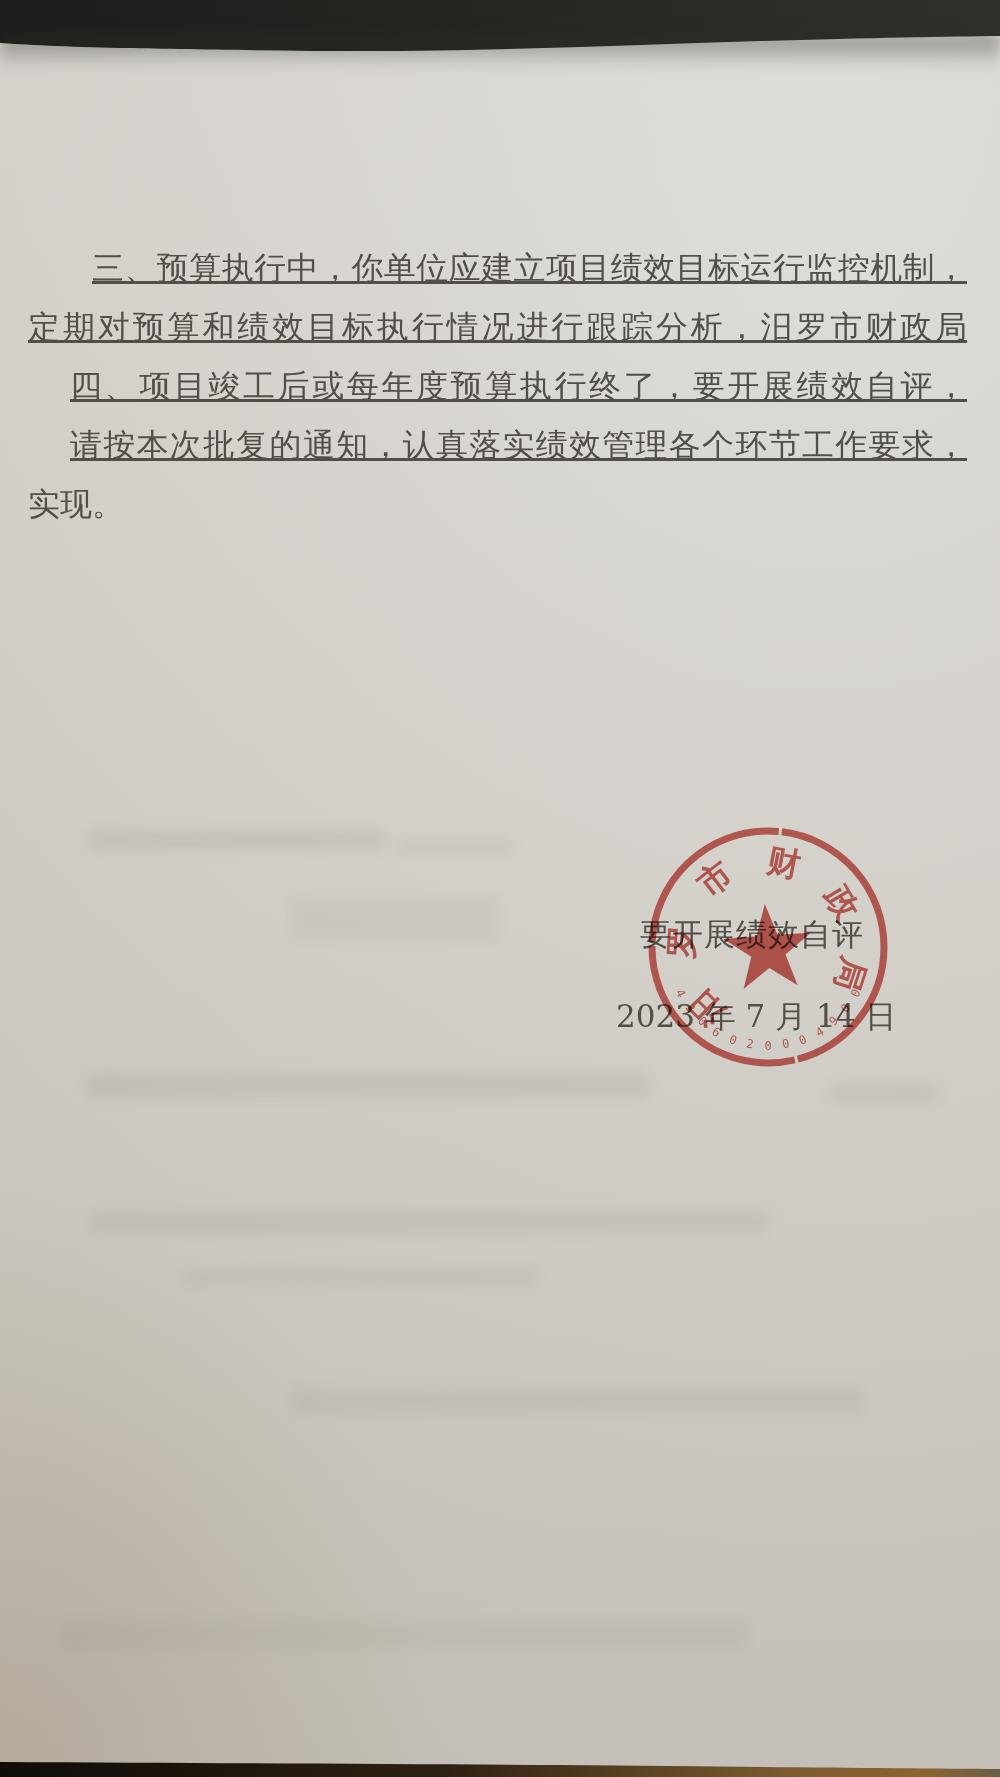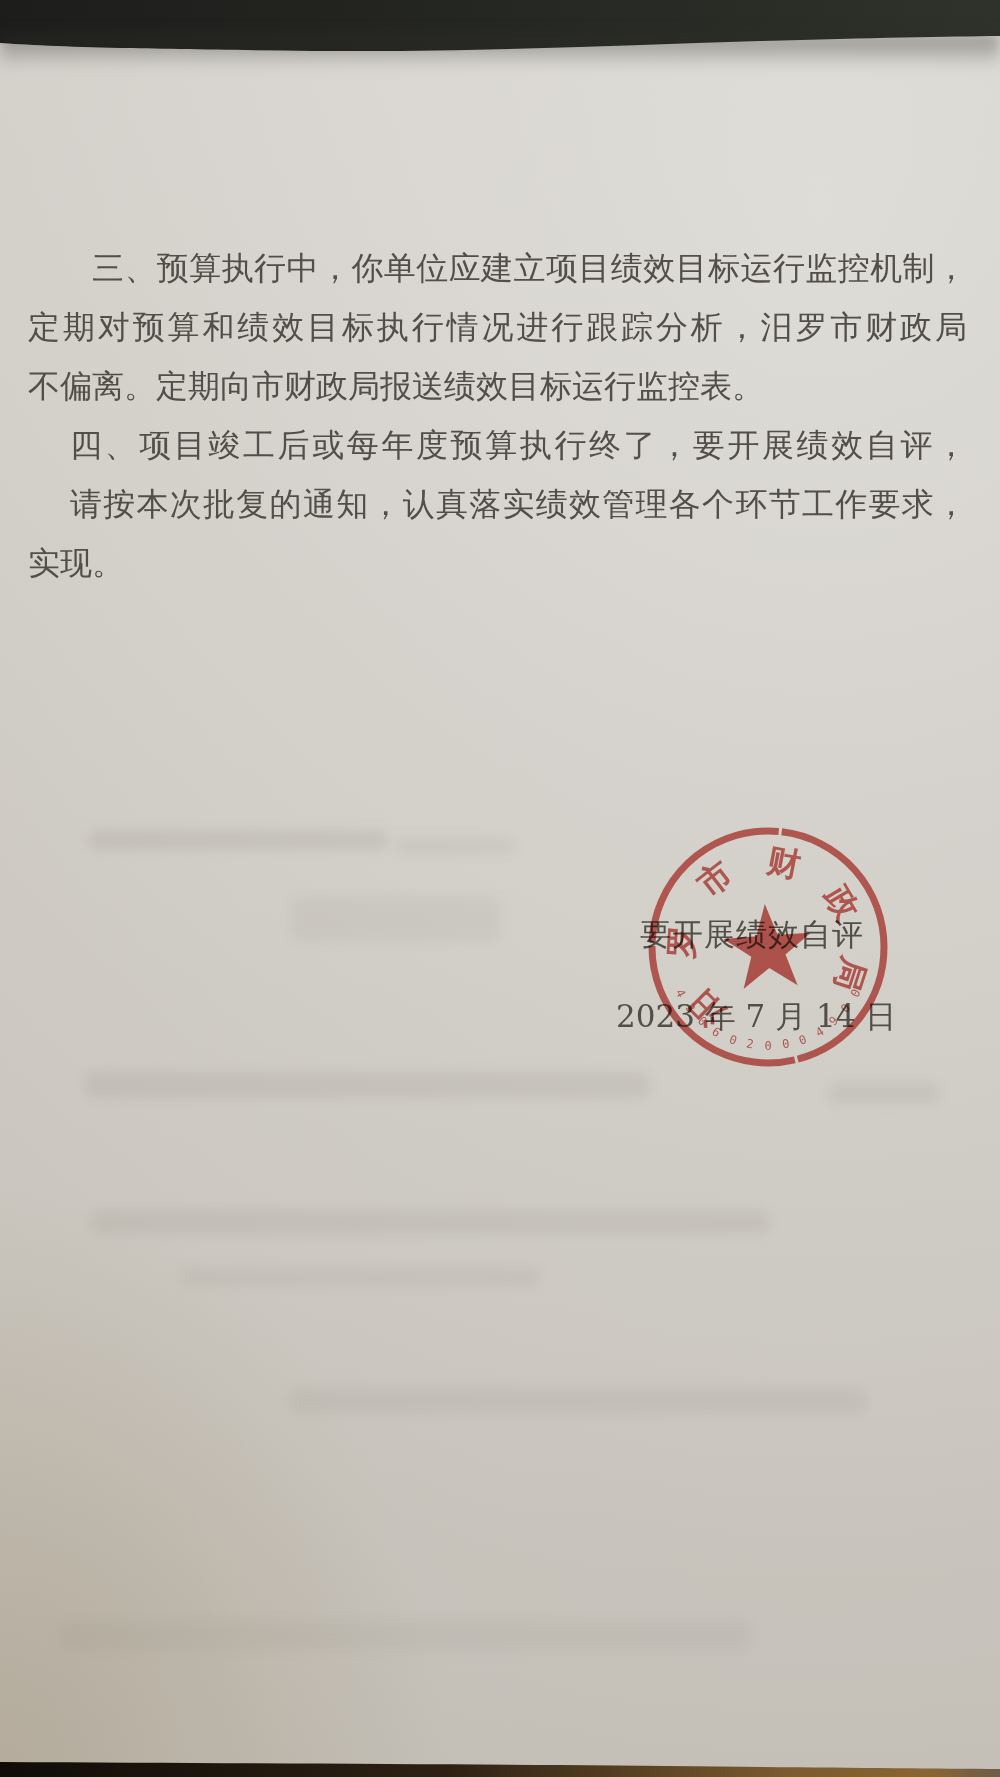--- a/index.html
+++ b/index.html
@@ -14,21 +14,21 @@
   
   .table-top{position:absolute;left:0;top:0;width:1000px;height:60px;}
   .table-top-shadow{position:absolute;left:0;top:34px;width:1000px;height:34px;filter:blur(7px);
     background:linear-gradient(180deg, rgba(45,45,40,.45), rgba(45,45,40,0));}
   
   .table-bottom{position:absolute;left:0;top:1758px;width:1000px;height:19px;}
   
   .doc-body{position:absolute;left:28px;top:239px;width:939px;
     font-size:32px;line-height:59px;color:var(--ink,#524e48);letter-spacing:0;}
   .line{height:59px;white-space:nowrap;}
-  .line.fill{white-space:normal;text-align:justify;text-align-last:justify;}
+  .line.fill{white-space:normal;text-align:justify;text-align-last:justify;text-decoration:underline;}
   .line.ind1{text-indent:64px;}
   .line.ind2{text-indent:42px;}
   .signature{position:absolute;left:640px;top:914px;width:200px;font-size:31px;
     color:var(--ink,#524e48);letter-spacing:1px;white-space:nowrap;}
   .docdate{position:absolute;left:616px;top:976px;width:270px;font-size:31px;
     color:var(--ink,#524e48);white-space:nowrap;margin-top:20px;}
   
   .seal{position:absolute;left:623px;top:802px;width:290px;height:290px;
     mix-blend-mode:multiply;opacity:.92;}
   .seal svg{position:absolute;left:0;top:0;}
@@ -61,21 +61,20 @@
         </linearGradient>
       </defs>
       <path d="M0,0 H1000 V36 C950,36.5 870,38 760,41 C640,44.5 520,50 400,51 C300,51.5 180,49 120,48 C70,47 20,44.5 0,43 Z" fill="url(#tg)"></path>
     </svg>
   </div>
   <div class="table-top-shadow"></div>
 
   <div class="doc-body">
     <div class="line ind1 fill">三、预算执行中，你单位应建立项目绩效目标运行监控机制，</div>
     <div class="line fill">定期对预算和绩效目标执行情况进行跟踪分析，汨罗市财政局</div>
-    <div class="line">不偏离。定期向市财政局报送绩效目标运行监控表。</div>
     <div class="line ind2 fill">四、项目竣工后或每年度预算执行终了，要开展绩效自评，</div>
     <div class="line ind2 fill">请按本次批复的通知，认真落实绩效管理各个环节工作要求，</div>
     <div class="line">实现。</div>
   </div>
 
   <div class="signature">要开展绩效自评</div>
   <div class="docdate">2023 年 7 月 14 日</div>
 
   <div class="seal">
     <svg class="seal-svg" width="290" height="290" viewBox="0 0 290 290">

